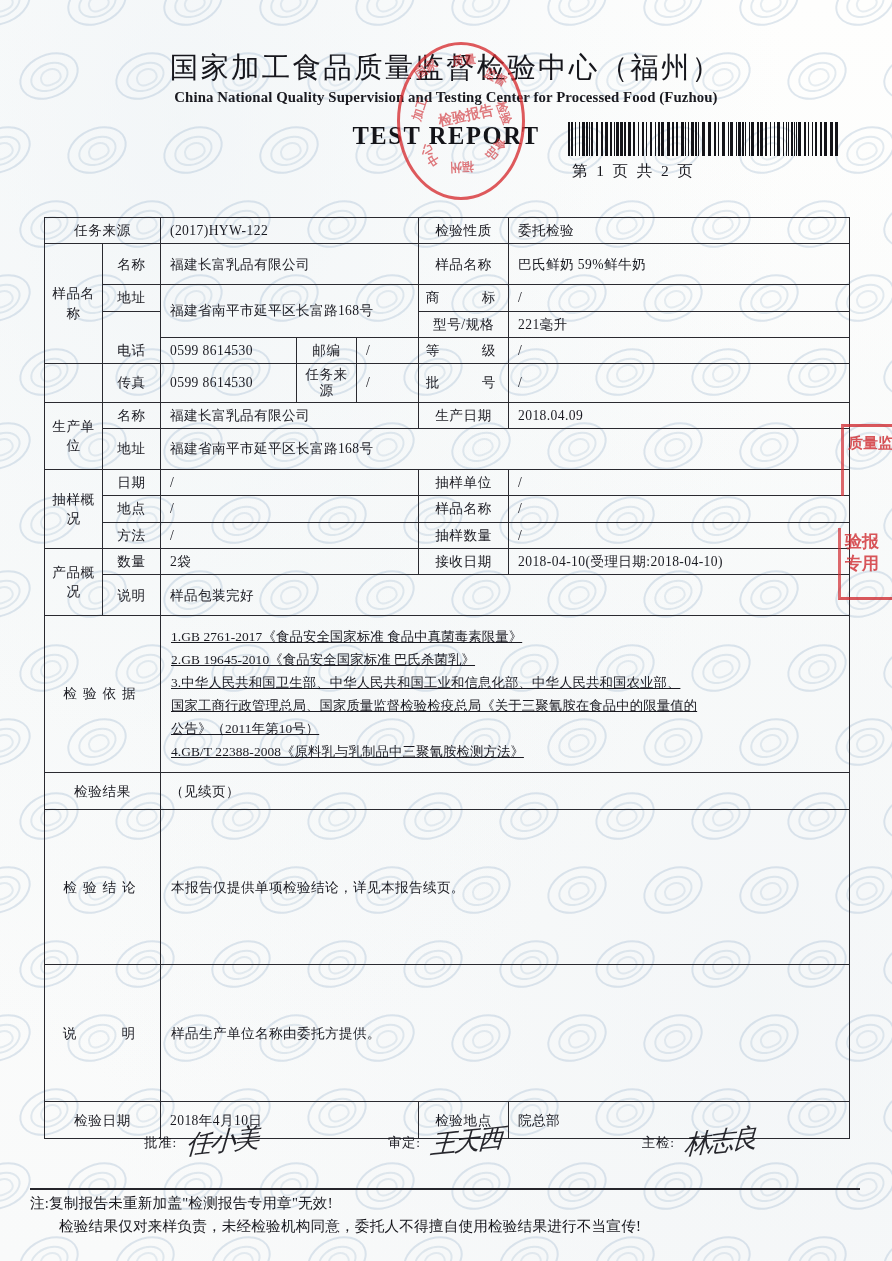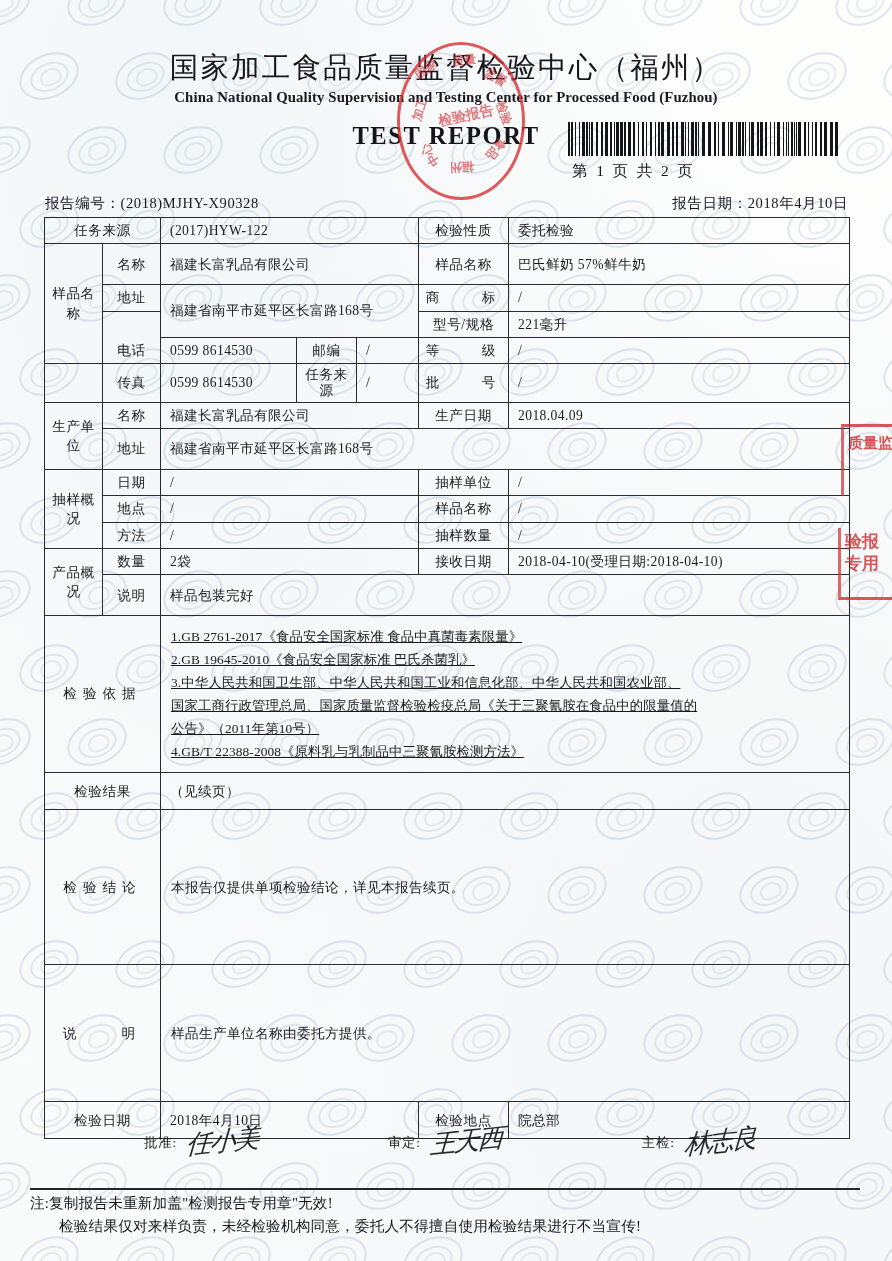--- a/index.html
+++ b/index.html
@@ -596,28 +596,20 @@
     <span class="seal-scribble" style="left:52px; top:9px; transform:rotate(-6deg);">质量</span>
     <span class="seal-scribble" style="left:84px; top:26px; transform:rotate(28deg);">监督</span>
     <span class="seal-scribble" style="left:8px; top:58px; transform:rotate(-72deg);">加工</span>
     <span class="seal-scribble" style="left:92px; top:62px; transform:rotate(70deg);">检验</span>
     <span class="seal-scribble" style="left:18px; top:104px; transform:rotate(-122deg);">中心</span>
     <span class="seal-scribble" style="left:50px; top:116px; transform:rotate(178deg);">福州</span>
     <span class="seal-scribble" style="left:84px; top:98px; transform:rotate(130deg);">食品</span>
     <span class="seal-scribble" style="left:38px; top:64px; font-size:14px; transform:rotate(-12deg);">检验报告</span>
   </div>
 
-  <div id="meta-line">
-    <div>
-      <span>报告编号：</span><span>(2018)MJHY-X90328</span>
-    </div>
-    <div>
-      <span>报告日期：</span><span>2018年4月10日</span>
-    </div>
-  </div>
 
   <table id="main-table">
     <colgroup>
       <col style="width:58px">
       <col style="width:58px">
       <col style="width:136px">
       <col style="width:60px">
       <col style="width:62px">
       <col style="width:90px">
       <col style="width:341px">
@@ -629,21 +621,21 @@
         <td class="val val-hand" colspan="3">(2017)HYW-122</td>
         <td class="lbl">检验性质</td>
         <td class="val val-hand">委托检验</td>
       </tr>
 
       <tr>
         <td class="vert" rowspan="4">样品名称</td>
         <td class="lbl">名称</td>
         <td class="val val-hand tall" colspan="3">福建长富乳品有限公司</td>
         <td class="lbl">样品名称</td>
-        <td class="val val-hand">巴氏鲜奶 57%鲜牛奶</td>
+        <td class="val val-hand">巴氏鲜奶 59%鲜牛奶</td>
       </tr>
 
       <tr>
         <td class="lbl">地址</td>
         <td class="val val-hand" colspan="3" rowspan="2">福建省南平市延平区长富路168号</td>
         <td class="lbl-wide">商　　标</td>
         <td class="val val-hand">/</td>
       </tr>
       <tr>
         <td class="lbl" style="border-top-color:transparent;border-bottom-color:transparent;"></td>

